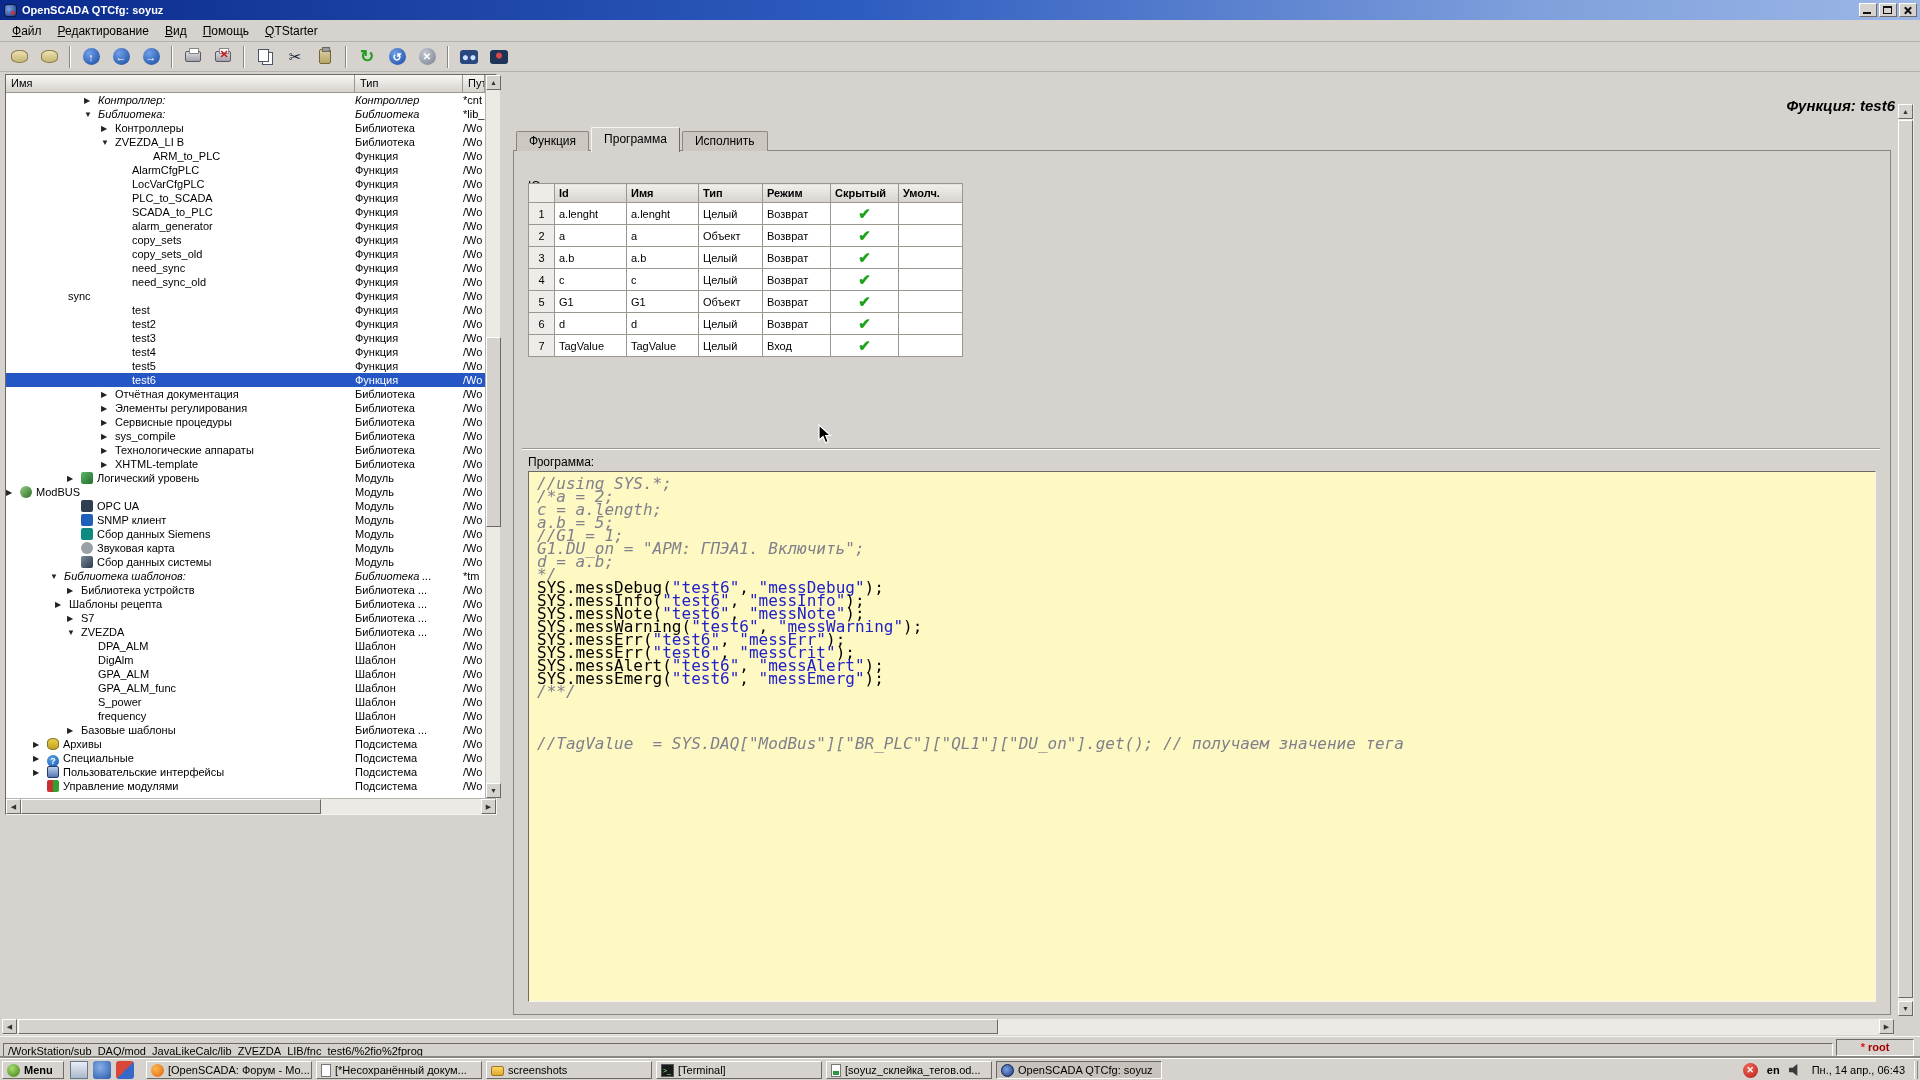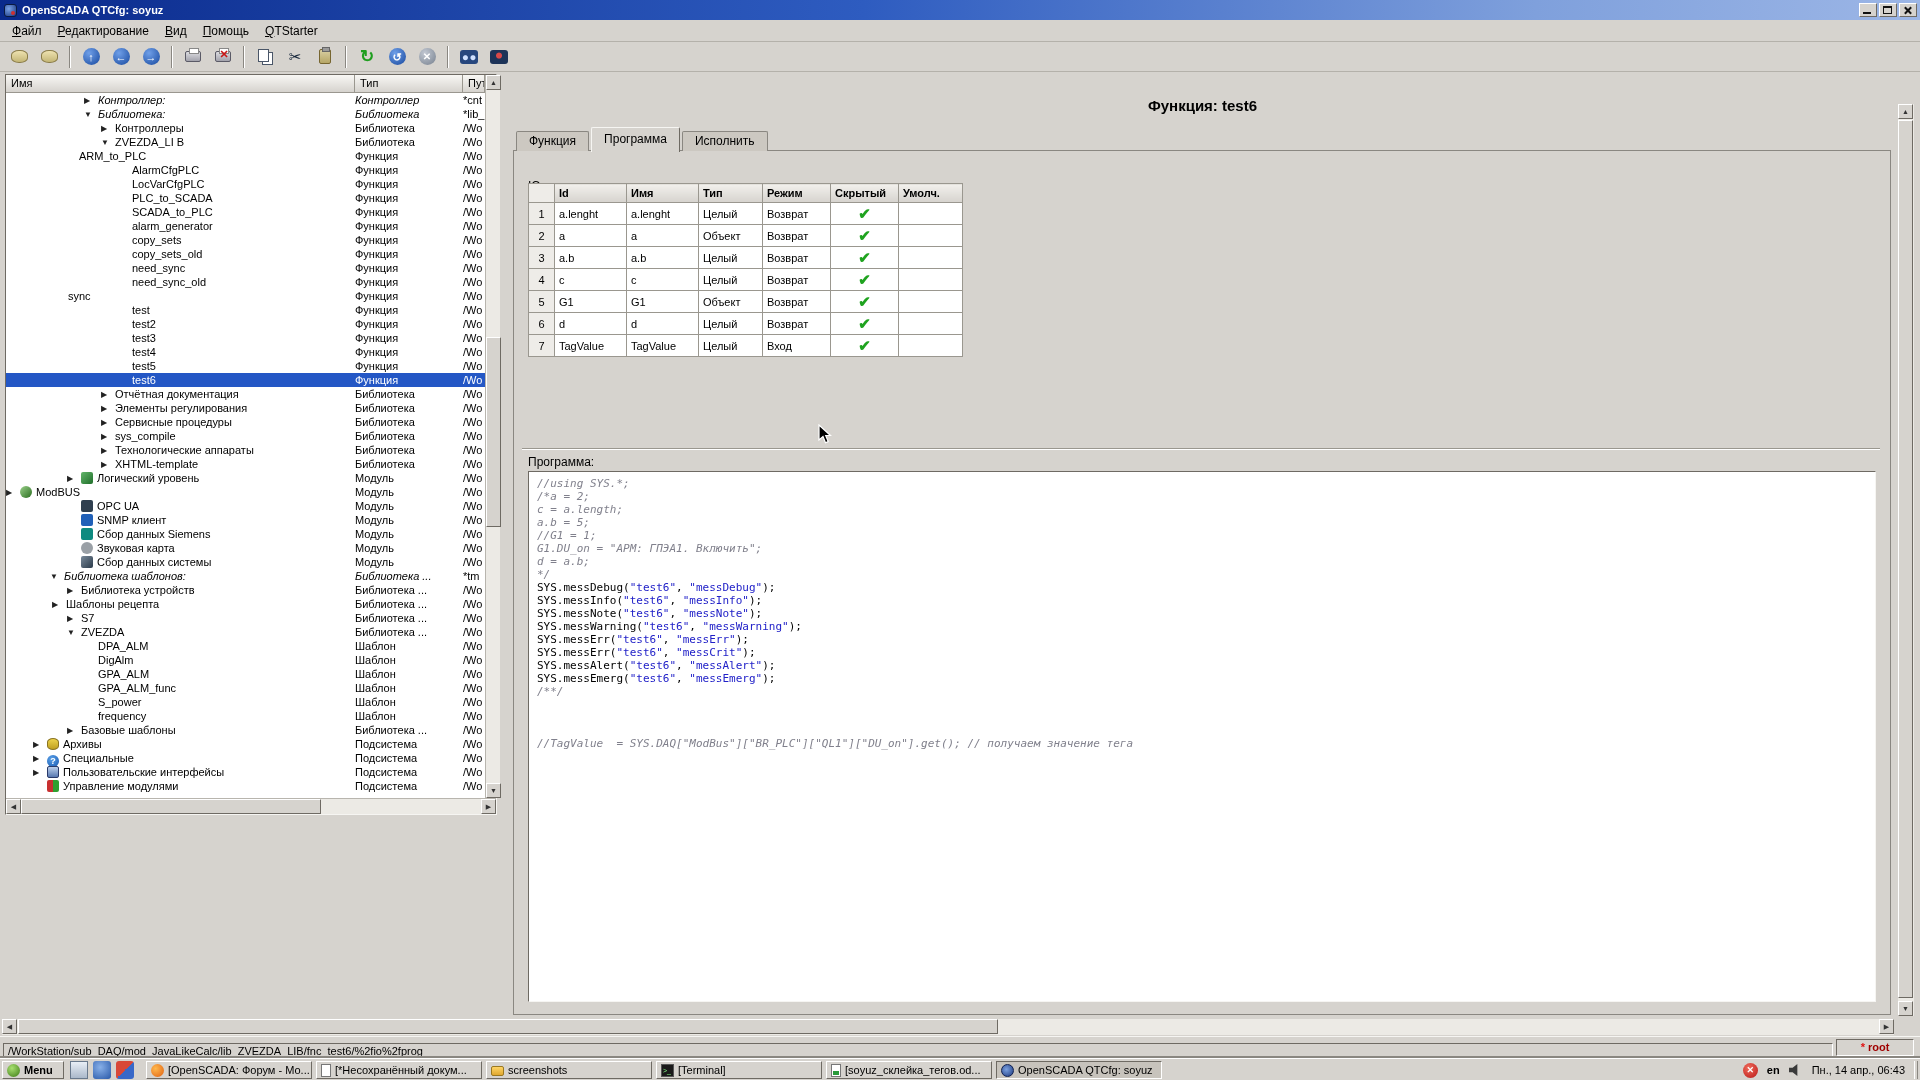--- a/index.html
+++ b/index.html
@@ -93,41 +93,41 @@
   .tree-hs .left { left:0; top:0; } .tree-hs .right { right:0; top:0; }
   .tree-hs .sb-thumbh { left:15px; top:0; width:300px; height:15px; }
   .page-vs { position:absolute; left:1898px; top:104px; width:16px; height:912px; background:#eceae5; }
   .page-vs .up { left:0; top:0; } .page-vs .down { left:0; bottom:0; }
   .page-vs .sb-thumb { left:0; top:16px; width:15px; height:878px; }
   .page-hs { position:absolute; left:2px; top:1019px; width:1892px; height:16px; background:#eceae5; }
   .page-hs .left { left:0; top:0; } .page-hs .right { right:0; top:0; }
   .page-hs .sb-thumbh { left:16px; top:0; width:980px; height:15px; }
 
   
-  .main-title { position:absolute; left:510px; top:97px; width:1385px; text-align:center;
-    font-size:15px; font-weight:bold; }
+  .main-title { position:absolute; left:510px; top:97px; width:1385px; text-align:right;
+    font-size:15px; font-weight:bold; font-style:italic; }
   .tabs { position:absolute; left:516px; top:127px; height:24px; z-index:4; }
   .tab { position:relative; float:left; padding:0 12px; margin-right:2px; font-size:12px; background:#ccc8c1;
     border:1px solid #8a8781; border-bottom:none; border-radius:2px 2px 0 0; top:4px; height:20px; line-height:19px; }
   .tab.active { top:0; height:25px; line-height:23px; background:#d6d3ce; z-index:6;
     border-color:#f6f5f2 #6e6a63 #d6d3ce #f6f5f2; }
   .frame { position:absolute; left:513px; top:150px; width:1378px; height:865px; background:#d6d3ce;
     border:1px solid #8a8781; z-index:2; }
   .io-label { position:absolute; left:14px; top:28px; font-size:12px; }
   .prog-label { position:absolute; left:14px; top:304px; font-size:12px; }
   .groove { position:absolute; left:8px; right:10px; top:297px; height:2px; border-top:1px solid #9a978f; border-bottom:1px solid #fff; }
   .io-table { position:absolute; left:14px; top:32px; border-collapse:collapse; font-size:11px; background:#fff; }
   .io-table th,.io-table td { border:1px solid #9a978f; padding:0 4px; height:22px; text-align:left; }
   .io-table th { background:linear-gradient(#f2f0ec,#d6d3ce); font-weight:bold; height:19px; }
   .io-table .rownum { background:#eeece8; text-align:center; font-weight:normal; }
   .io-table .chk { text-align:center; }
   .check { color:#1fa31f; font-size:15px; font-weight:bold; }
-  .code { position:absolute; left:14px; top:320px; right:14px; bottom:12px; background:#ffffff;
+  .code { position:absolute; left:14px; top:320px; right:14px; bottom:12px; background:#fef9c3;
     border:1px solid; border-color:#6e6a63 #f6f5f2 #f6f5f2 #6e6a63; padding:5px 8px; overflow:hidden;
-    font-family:"DejaVu Sans Mono", monospace; font-size:11px; line-height:13px; }
+    font-family:"DejaVu Sans Mono", monospace; font-size:16px; line-height:13px; }
   .codeline { white-space:pre; }
   .seg-c { color:#80808c; font-style:italic; }
   .seg-n { color:#000; }
   .seg-s { color:#2121c8; }
 
   
   .statusbar { position:absolute; left:0; top:1036px; width:1920px; height:22px; background:#d6d3ce; border-top:1px solid #f6f5f2; }
   .status-path { position:absolute; left:3px; top:6px; width:1830px; height:17px; font-size:11px; line-height:15px;
     padding-left:4px; overflow:hidden; white-space:nowrap; border:1px solid; border-color:#6e6a63 #fff #fff #6e6a63; }
   .status-user { position:absolute; left:1836px; top:2px; width:78px; height:17px; font-size:11px; line-height:15px;
@@ -263,21 +263,21 @@
         <span class="tr-name" style="padding-left: 95px;"><span class="tr-arrow">▶</span><span class="tr-label">Контроллеры</span></span>
         <span class="tr-type">Библиотека</span>
         <span class="tr-path">/Wo</span>
       </div>
       <div class="tree-row">
         <span class="tr-name" style="padding-left: 95px;"><span class="tr-arrow">▼</span><span class="tr-label">ZVEZDA_LI B</span></span>
         <span class="tr-type">Библиотека</span>
         <span class="tr-path">/Wo</span>
       </div>
       <div class="tree-row">
-        <span class="tr-name" style="padding-left: 59px;"><span class="tr-arrow"></span><span class="tr-label">ARM_to_PLC</span></span>
+        <span class="tr-name" style="padding-left: 119px; margin-left: 14px;"><span class="tr-arrow"></span><span class="tr-label">ARM_to_PLC</span></span>
         <span class="tr-type">Функция</span>
         <span class="tr-path">/Wo</span>
       </div>
       <div class="tree-row">
         <span class="tr-name" style="padding-left: 112px;"><span class="tr-arrow"></span><span class="tr-label">AlarmCfgPLC</span></span>
         <span class="tr-type">Функция</span>
         <span class="tr-path">/Wo</span>
       </div>
       <div class="tree-row">
         <span class="tr-name" style="padding-left: 112px;"><span class="tr-arrow"></span><span class="tr-label">LocVarCfgPLC</span></span>
@@ -423,21 +423,21 @@
         <span class="tr-name" style="padding-left: 44px;"><span class="tr-arrow">▼</span><span class="tr-label">Библиотека шаблонов:</span></span>
         <span class="tr-type">Библиотека ...</span>
         <span class="tr-path">*tm</span>
       </div>
       <div class="tree-row">
         <span class="tr-name" style="padding-left: 61px;"><span class="tr-arrow">▶</span><span class="tr-label">Библиотека устройств</span></span>
         <span class="tr-type">Библиотека ...</span>
         <span class="tr-path">/Wo</span>
       </div>
       <div class="tree-row">
-        <span class="tr-name" style="padding-left: 26px; margin-left: 20px;"><span class="tr-arrow">▶</span><span class="tr-label">Шаблоны рецепта</span></span>
+        <span class="tr-name" style="padding-left: 49px;"><span class="tr-arrow">▶</span><span class="tr-label">Шаблоны рецепта</span></span>
         <span class="tr-type">Библиотека ...</span>
         <span class="tr-path">/Wo</span>
       </div>
       <div class="tree-row">
         <span class="tr-name" style="padding-left: 61px;"><span class="tr-arrow">▶</span><span class="tr-label">S7</span></span>
         <span class="tr-type">Библиотека ...</span>
         <span class="tr-path">/Wo</span>
       </div>
       <div class="tree-row">
         <span class="tr-name" style="padding-left: 61px;"><span class="tr-arrow">▼</span><span class="tr-label">ZVEZDA</span></span>

